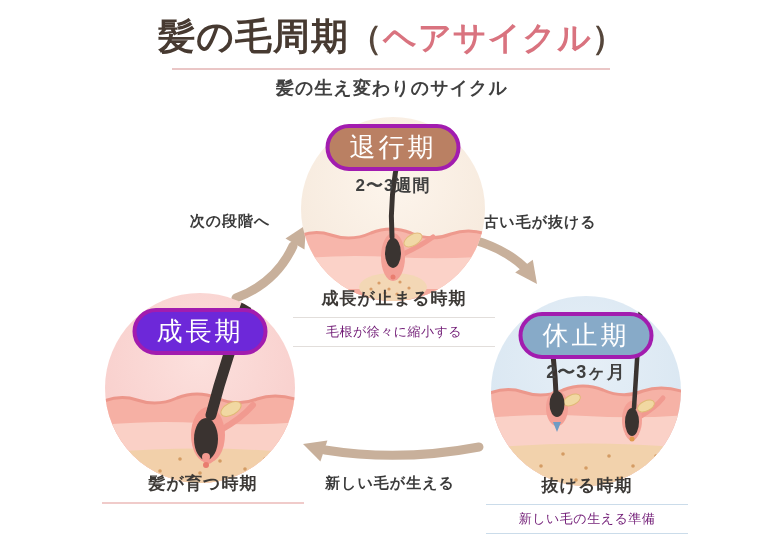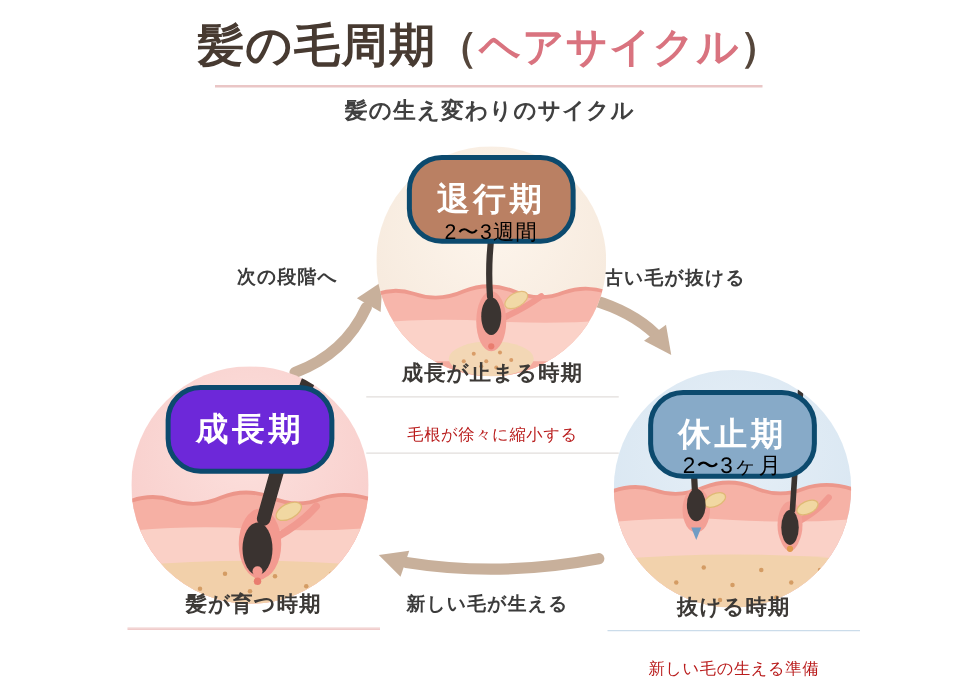--- a/index.html
+++ b/index.html
@@ -13,35 +13,35 @@
   .title .accent{color:#d9737f;font-size:33px;}
   .title .paren{color:#55463b;font-size:33px;font-weight:600;}
   .title-underline{position:absolute;left:172px;top:68px;width:438px;height:2px;background:#eac6c6;}
   .subtitle{position:absolute;left:0;top:76px;width:784px;text-align:center;
     font-size:18px;font-weight:600;color:#404040;letter-spacing:1px;}
   
   .phase{position:absolute;}
   .circle{border-radius:50%;overflow:hidden;position:absolute;left:0;top:0;}
   .pill{
     position:absolute;left:50%;transform:translateX(-50%);
-    color:#fff;font-weight:bold;font-size:26px;letter-spacing:3px;
-    padding:14px 20px;border-radius:28px;border:4px solid #0c4a6e;white-space:nowrap;
+    color:#fff;font-weight:normal;font-size:26px;letter-spacing:3px;
+    padding:2px 20px;border-radius:28px;border:4px solid #a21caf;white-space:nowrap;
   }
   .pill-catagen{background:#ba8063;}
   .pill-anagen{background:#6d28d9;}
   .pill-telogen{background:#87aac8;}
   .duration{
     position:absolute;left:0;width:100%;text-align:center;
-    font-size:17px;font-weight:400;color:#000000;letter-spacing:1px;
+    font-size:17px;font-weight:700;color:#404040;letter-spacing:1px;
   }
   
   .caption{position:absolute;width:202px;text-align:center;}
   .cap-title{font-size:17px;font-weight:600;color:#3c3936;letter-spacing:1px;}
   .cap-divider{height:1px;margin-top:7px;}
-  .cap-sub{font-size:13px;color:#b91c1c;padding:5px 0;letter-spacing:0.5px;margin-top:16px;}
+  .cap-sub{font-size:13px;color:#701a75;padding:5px 0;letter-spacing:0.5px;}
   .div-gray{background:#e2dedb;}
   .div-pink{background:#f0cbca;}
   .div-blue{background:#cbdcea;}
   
   #arrow-layer{position:absolute;left:0;top:0;pointer-events:none;}
   .arrow-label{position:absolute;text-align:center;font-size:15px;font-weight:600;color:#3b3b3b;letter-spacing:1px;white-space:nowrap;}
 </style>
 </head>
 <body>
 

